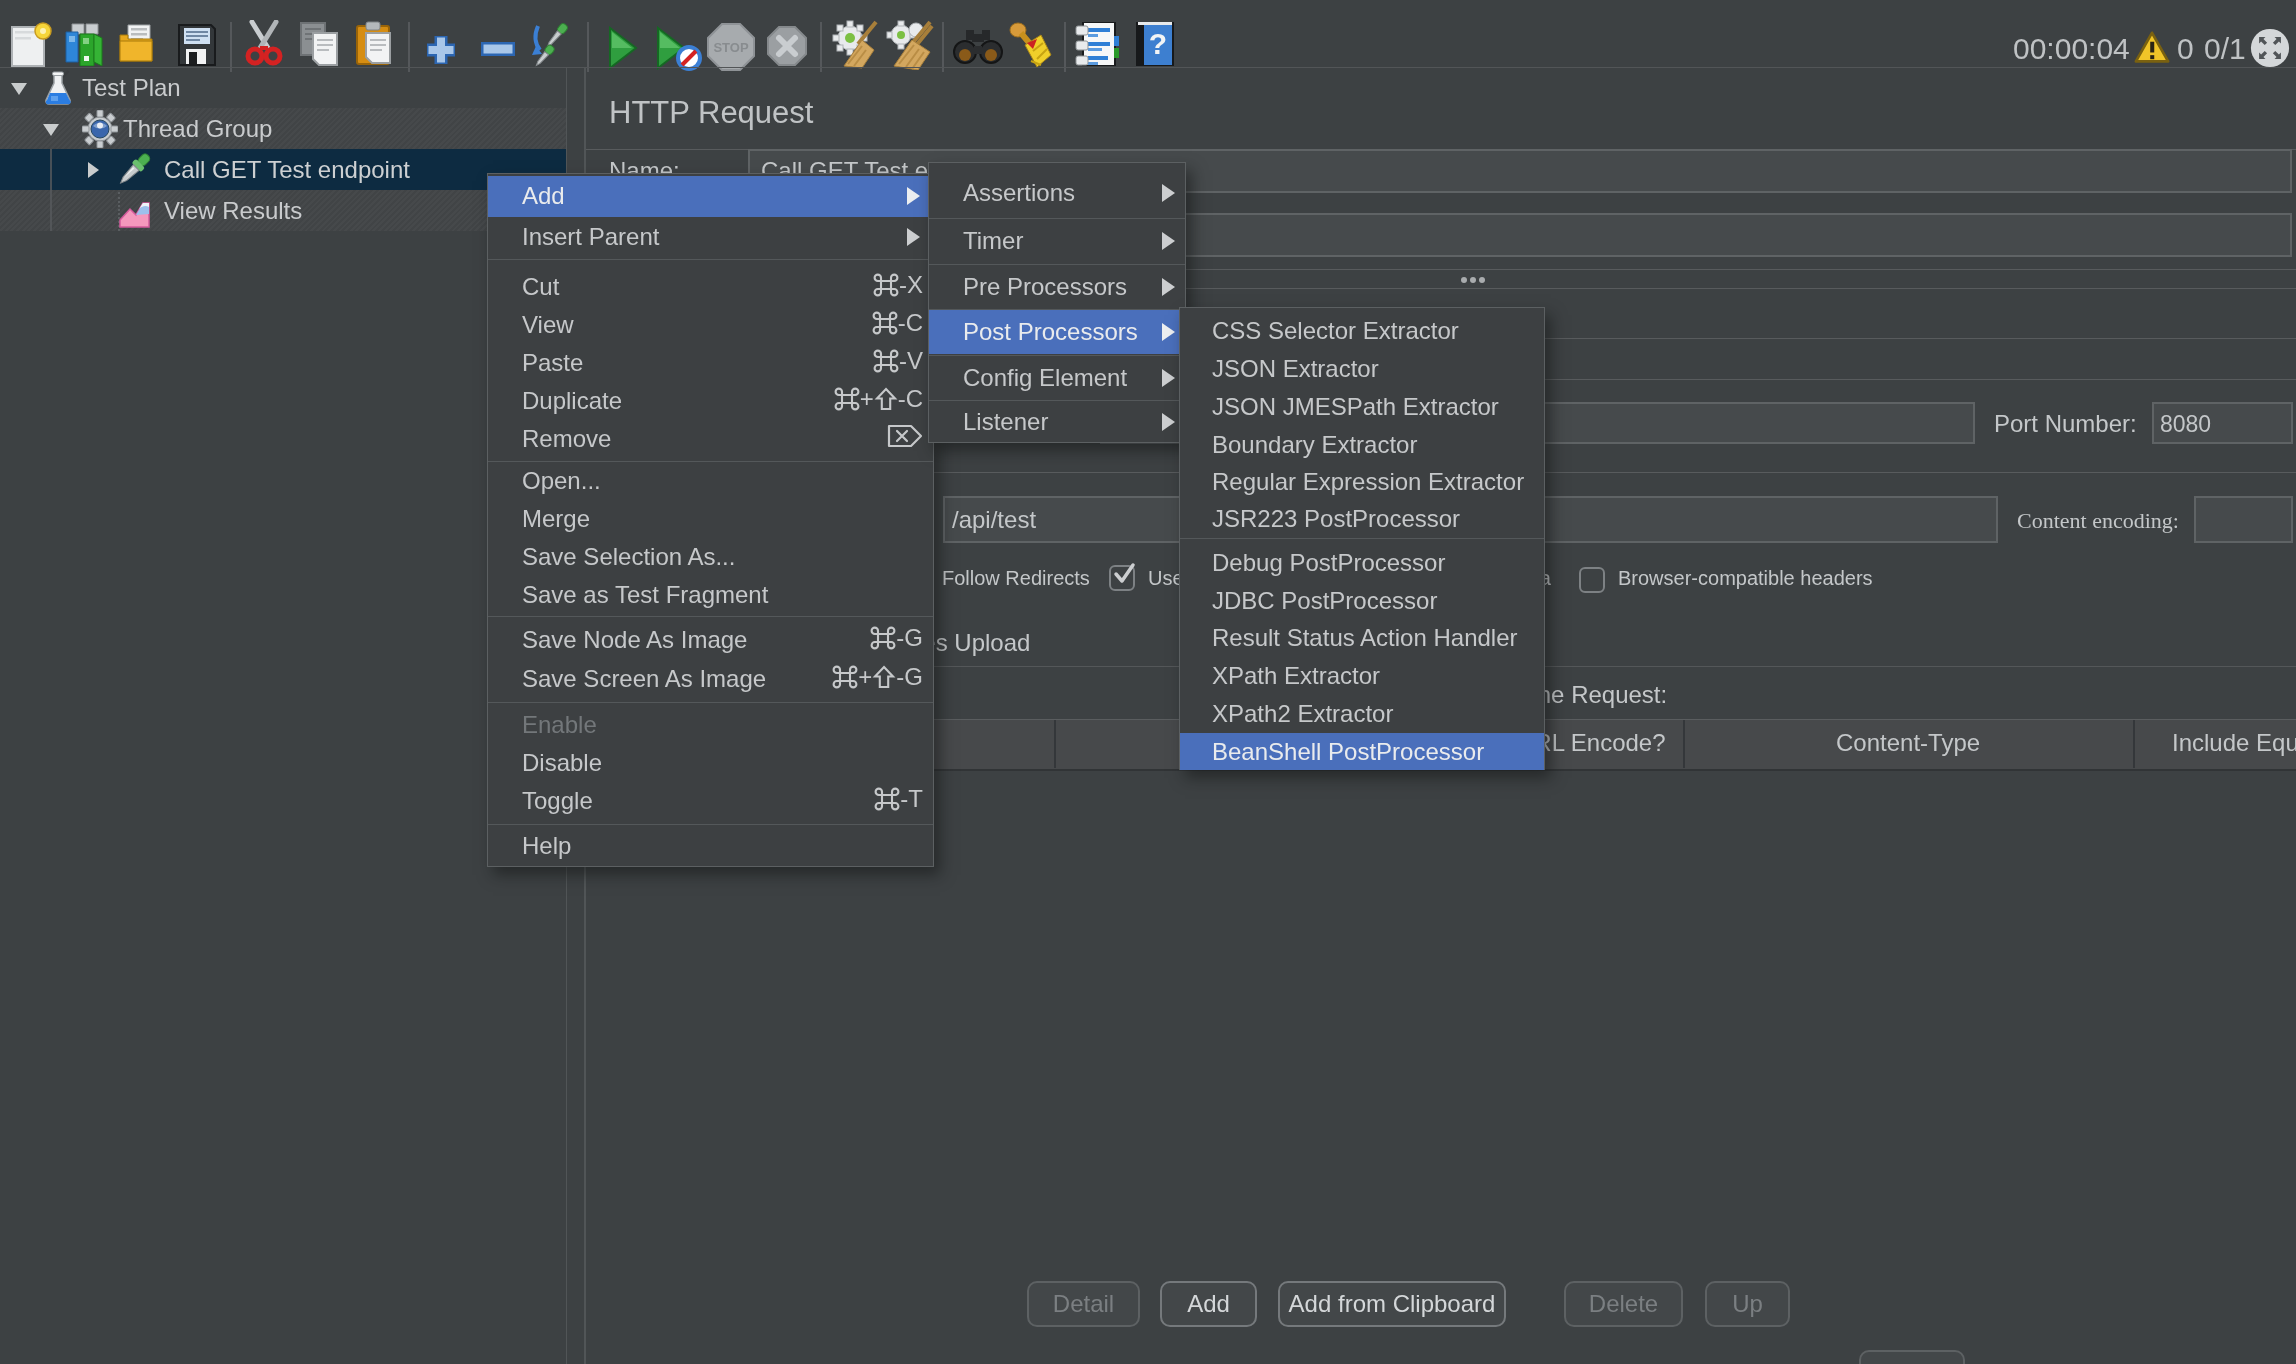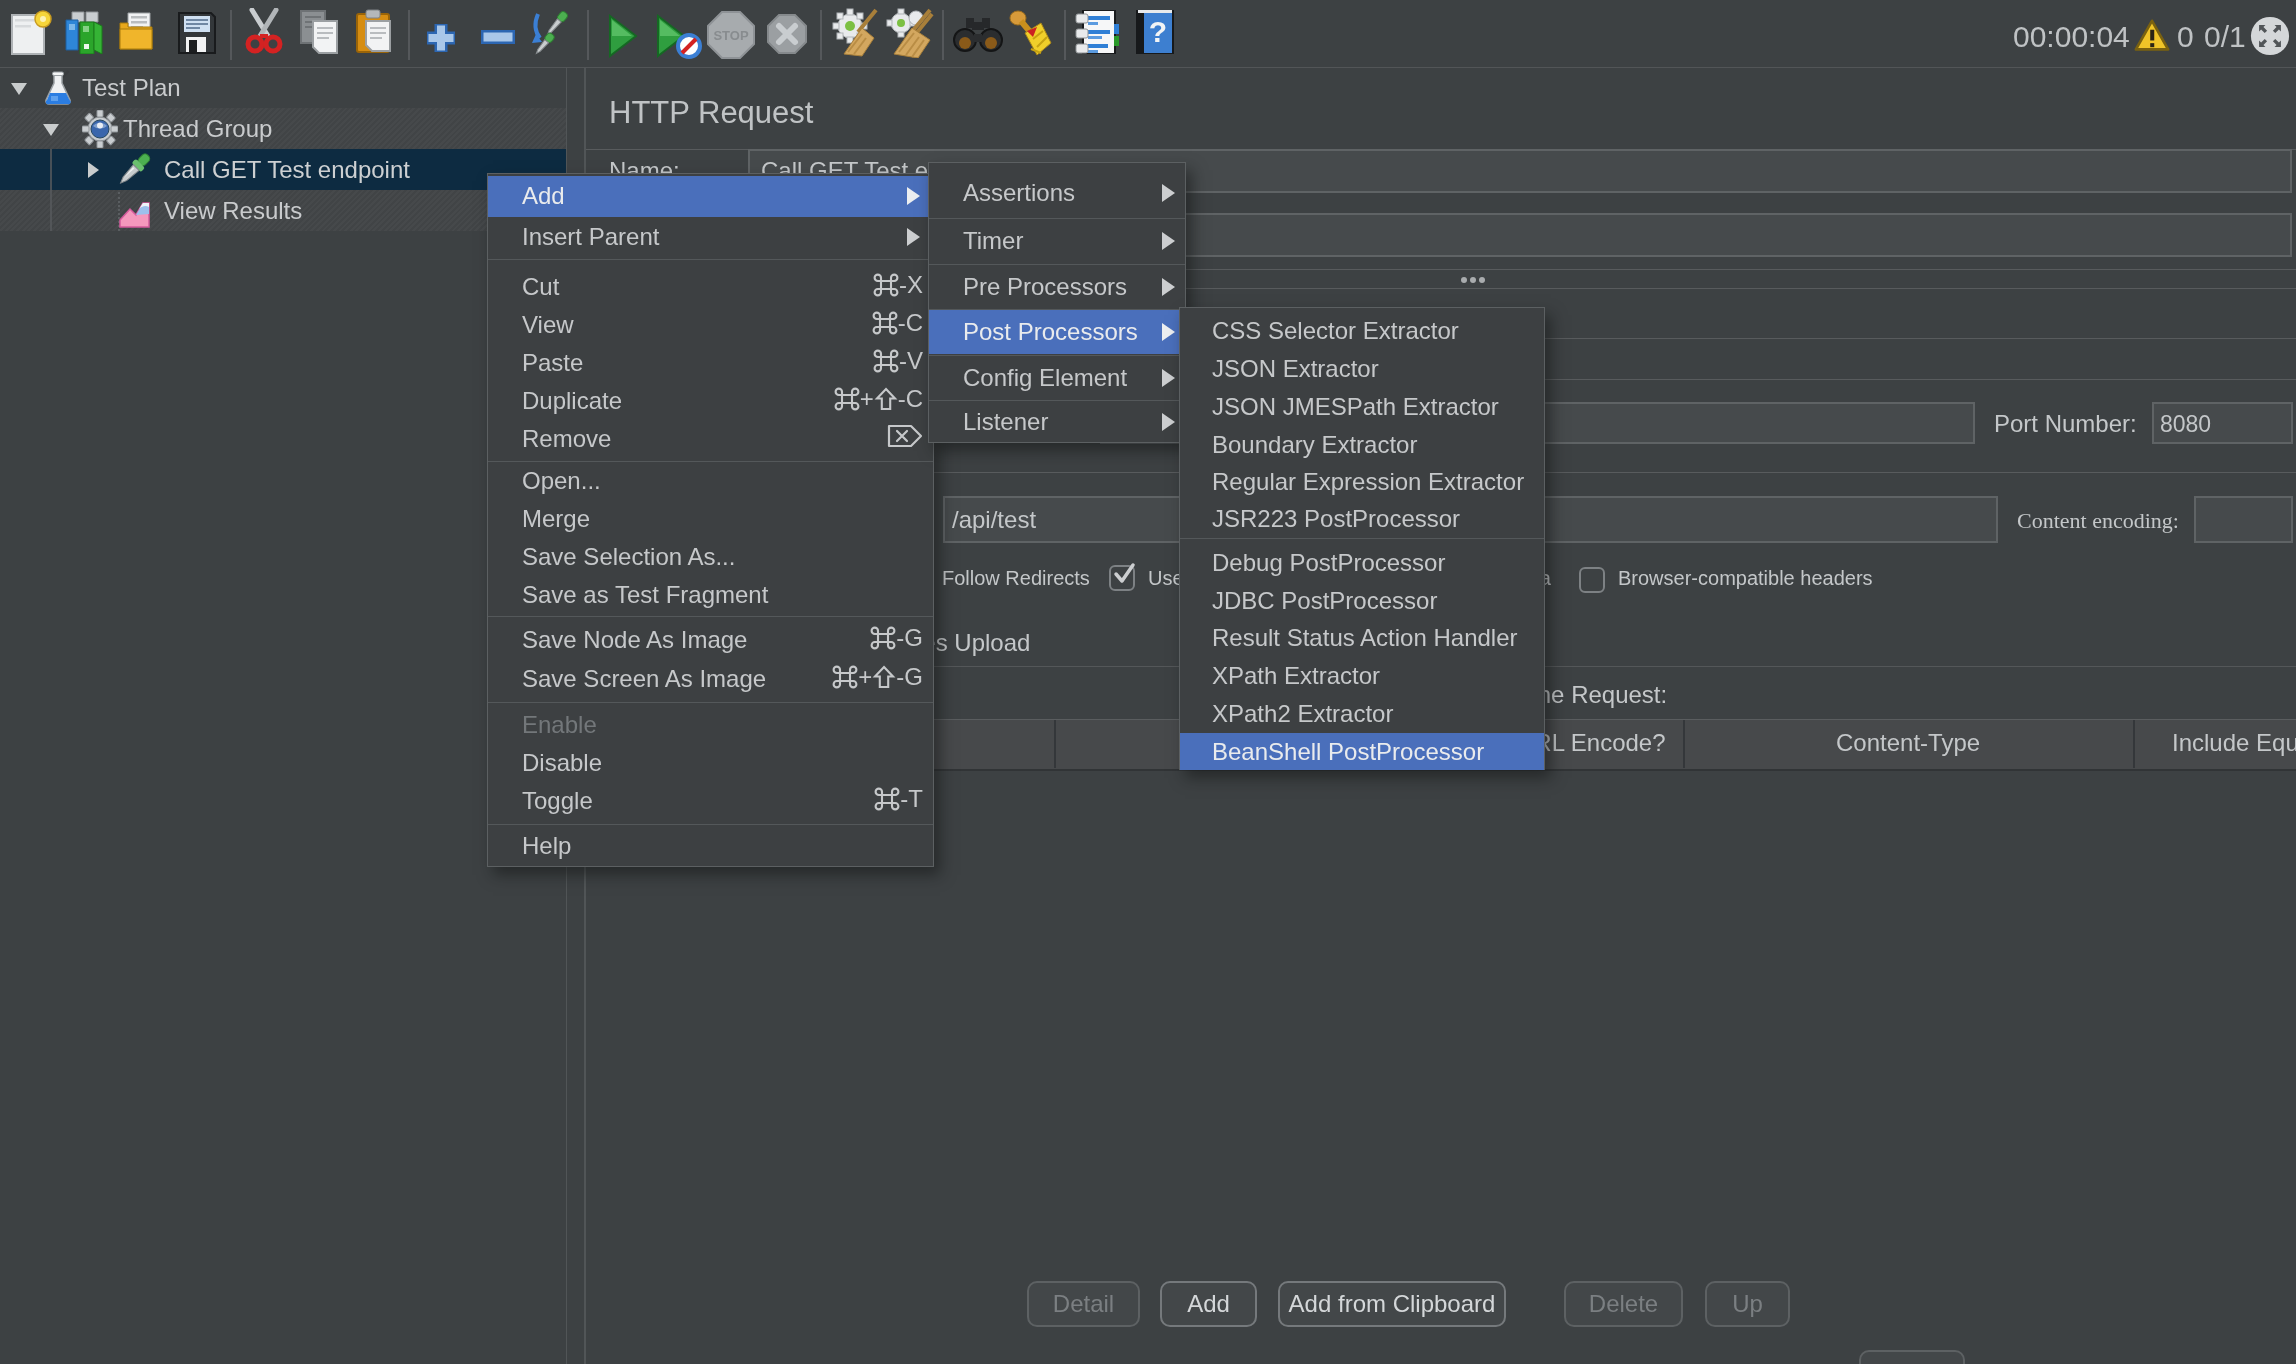--- a/index.html
+++ b/index.html
@@ -23,21 +23,21 @@
   .btn.en{border-color:#75797c;color:#d4d7d9;}
   .btn.dis{color:#7b7f82;}
   .zebra{background:repeating-linear-gradient(135deg,#46494b 0px,#46494b 2px,#414446 2px,#414446 4px);}
   .sc{position:absolute;right:10px;display:flex;align-items:center;gap:0px;font-size:24px;color:#c6c8ca;height:24px;}
 
 </style>
 </head>
 <body>
 <div id="app">
 
-  <div id="toolbar" class="abs" style="left:0;top:0;width:2296px;height:67px;background:#3d4143;">
+  <div id="toolbar" class="abs" style="left:0;top:12px;width:2296px;height:67px;background:#3d4143;">
   <div class="abs" style="left:230px;top:10px;width:2px;height:50px;background:#55585b;"></div>
   <div class="abs" style="left:408px;top:10px;width:2px;height:50px;background:#55585b;"></div>
   <div class="abs" style="left:587px;top:10px;width:2px;height:50px;background:#55585b;"></div>
   <div class="abs" style="left:820px;top:10px;width:2px;height:50px;background:#55585b;"></div>
   <div class="abs" style="left:942px;top:10px;width:2px;height:50px;background:#55585b;"></div>
   <div class="abs" style="left:1064px;top:10px;width:2px;height:50px;background:#55585b;"></div>
   <svg class="abs" style="left:10px;top:10px;" width="42" height="46" viewBox="0 0 42 46">
 <rect x="2" y="5" width="32" height="39" fill="#eef0f1" stroke="#aeb2b5" stroke-width="2"></rect>
 <rect x="5" y="9" width="20" height="2.5" fill="#d7dadc"></rect>
         <rect x="5" y="15" width="16" height="2.5" fill="#d7dadc"></rect>

